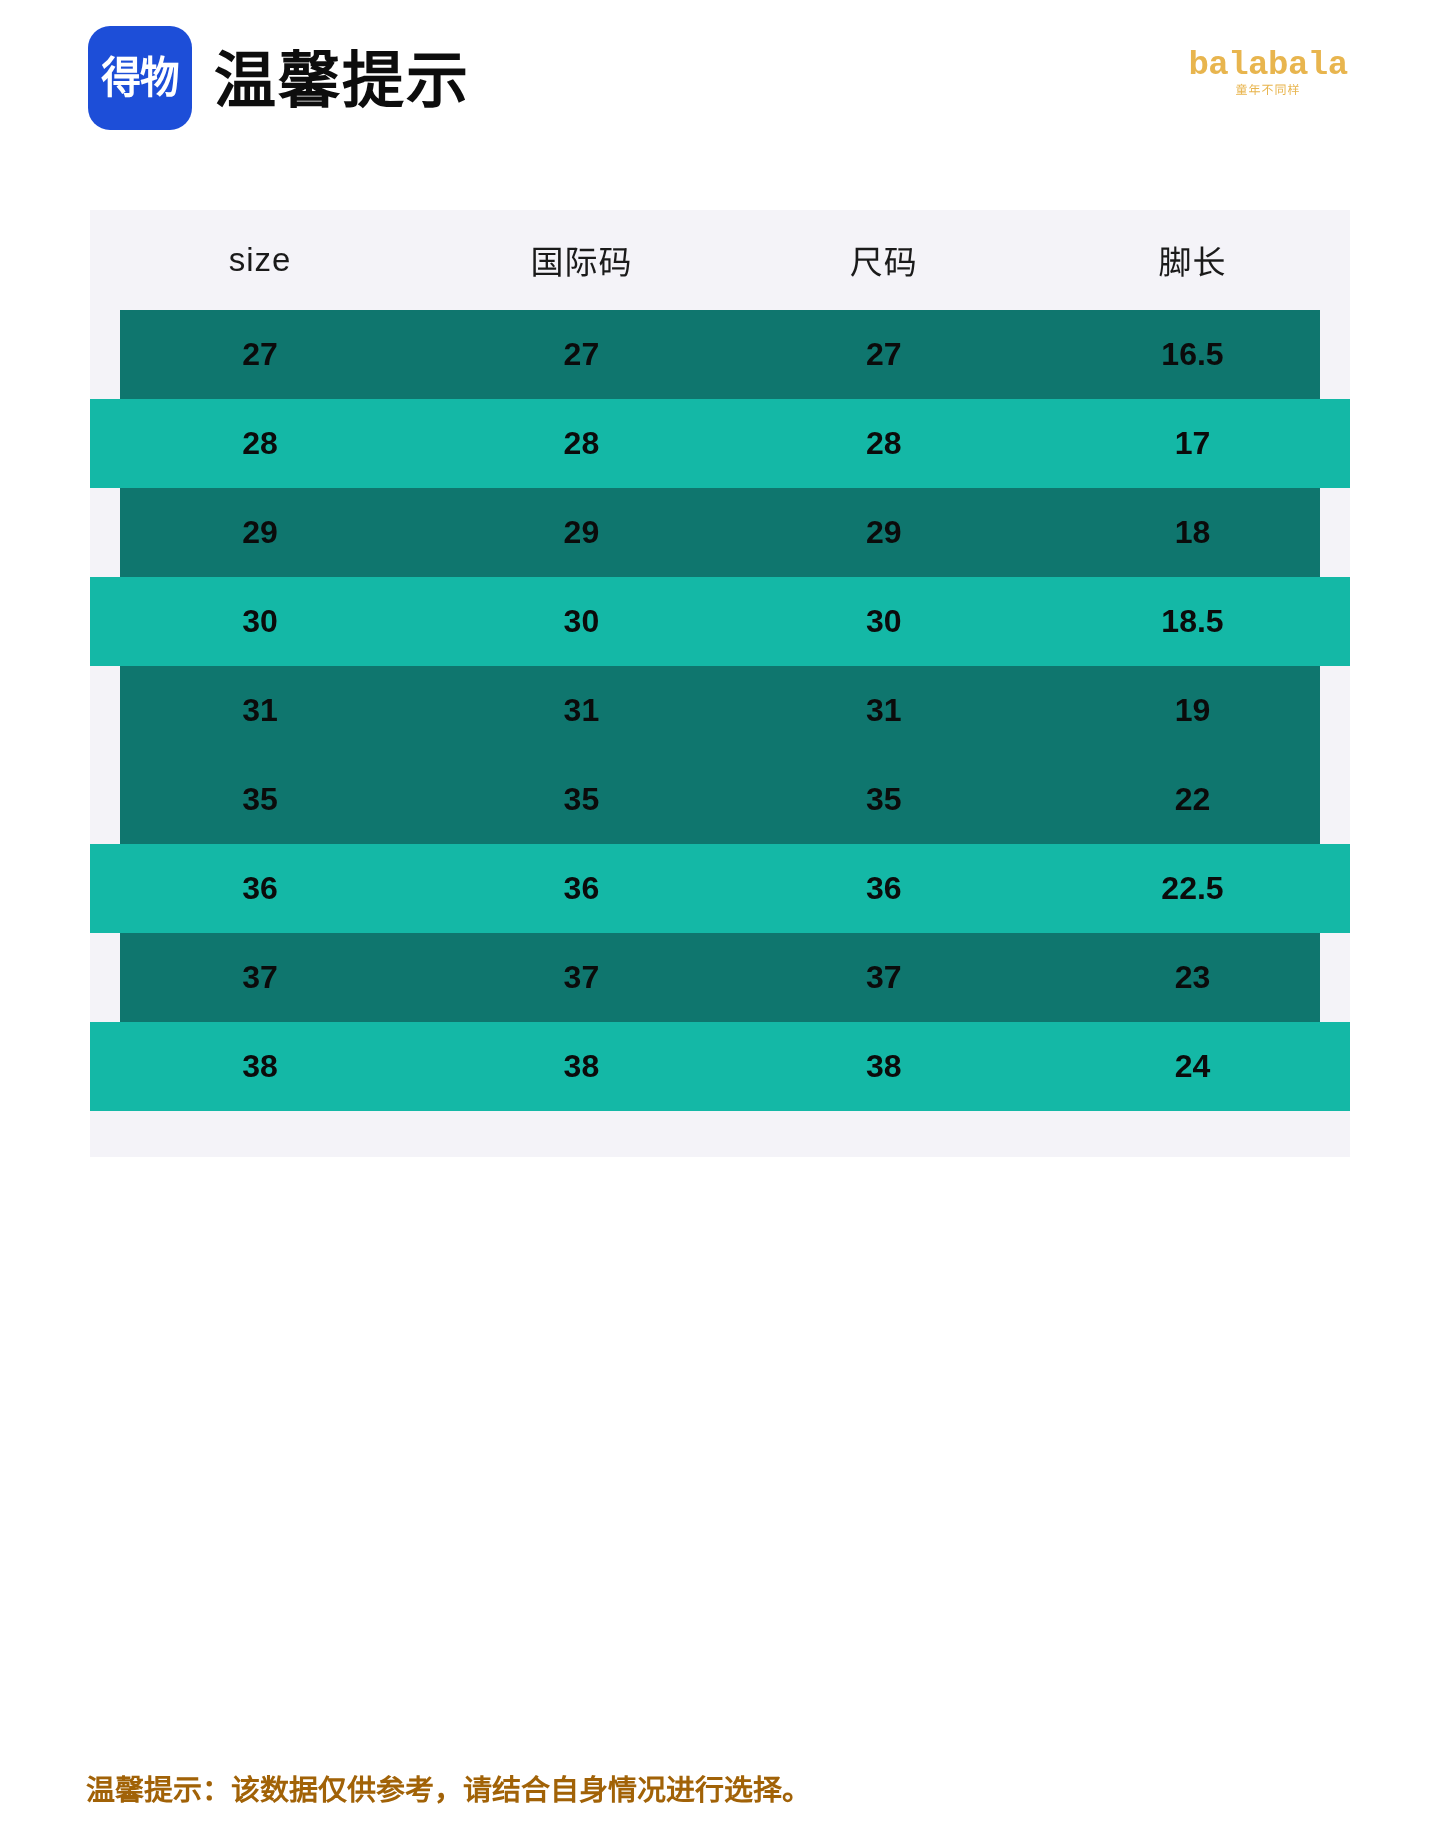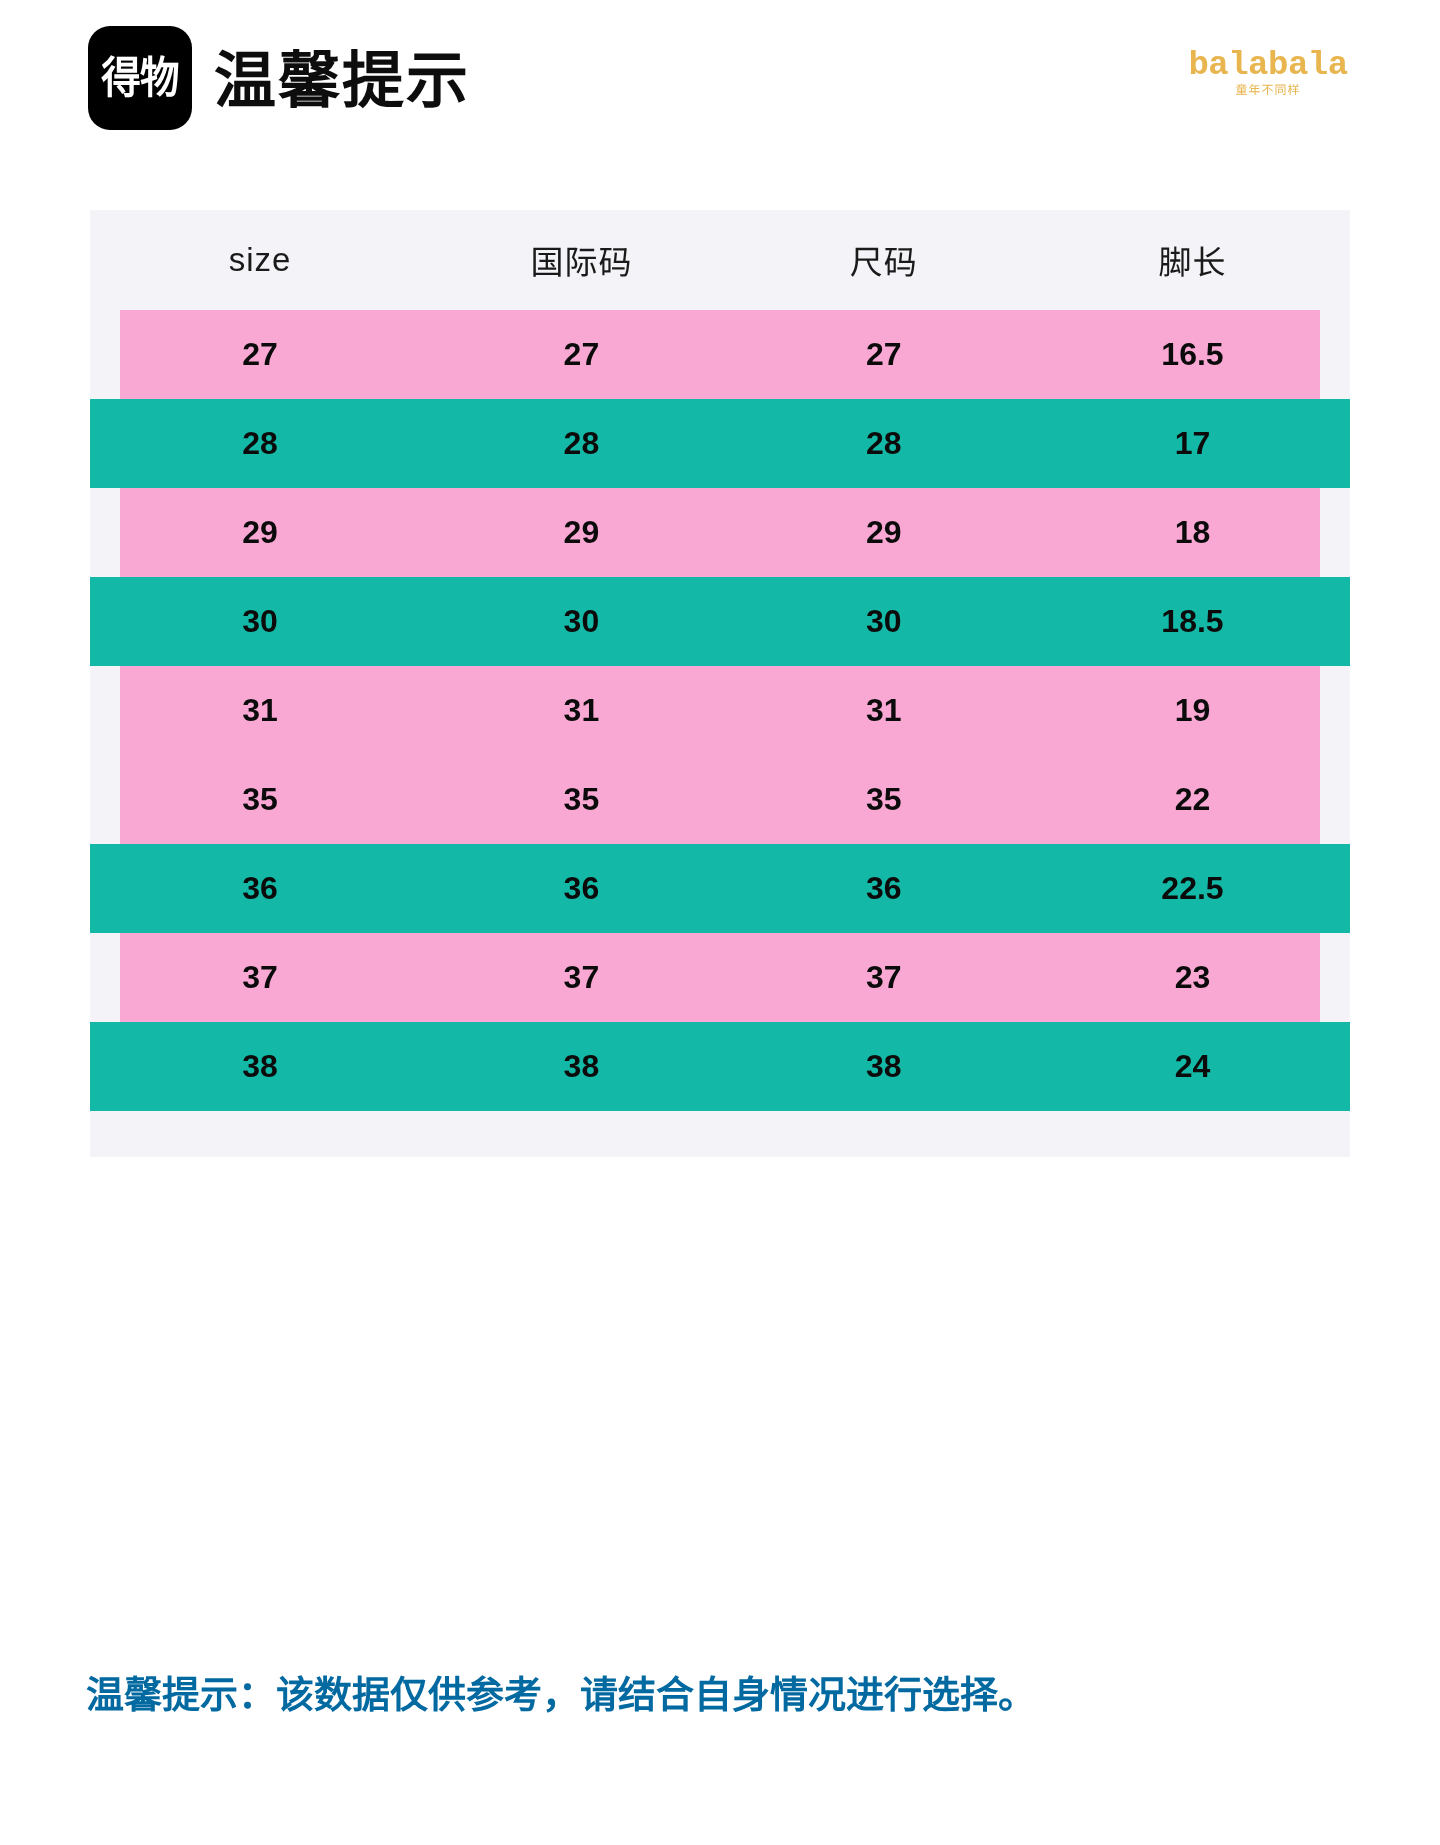--- a/index.html
+++ b/index.html
@@ -38,21 +38,21 @@
     left: 88px;
     top: 26px;
     display: flex;
     align-items: center;
     gap: 22px;
   }
   .logo-mark {
     width: 104px;
     height: 104px;
     border-radius: 22px;
-    background: #000000;
+    background: #1d4ed8;
     display: flex;
     align-items: center;
     justify-content: center;
     flex: 0 0 auto;
   }
   .logo-mark-text {
     color: #ffffff;
     font-family: "Liberation Sans", "DejaVu Sans", sans-serif;
     font-size: 44px;
     font-weight: 700;
@@ -130,46 +130,46 @@
     height: 89px;
     font-size: 32px;
     font-weight: 700;
     color: #0b0b0b;
     text-align: center;
     vertical-align: middle;
     padding: 0;
     background: #14b8a6;
   }
   .table tbody tr.odd td {
-    background: #f9a8d4;
+    background: #0f766e;
   }
   
   .table tbody tr.odd td:first-child {
     box-shadow: inset 30px 0 0 0 #f4f3f8;
   }
   .table tbody tr.odd td:last-child {
     box-shadow: inset -30px 0 0 0 #f4f3f8;
   }
   .table tbody tr:last-child td {
     padding-bottom: 0;
   }
   .table-bottom-pad {
     height: 46px;
     background: #f4f3f8;
   }
 
   
   .footer-note {
     position: absolute;
     left: 86px;
-    top: 1672px;
+    top: 1772px;
     width: 1290px;
-    font-size: 38px;
-    font-weight: 700;
-    color: #0369a1;
+    font-size: 29px;
+    font-weight: 700;
+    color: #a16207;
     letter-spacing: 0px;
     line-height: 1.25;
     white-space: nowrap;
   }
 </style>
 </head>
 <body>
 
 <div class="page">
 

